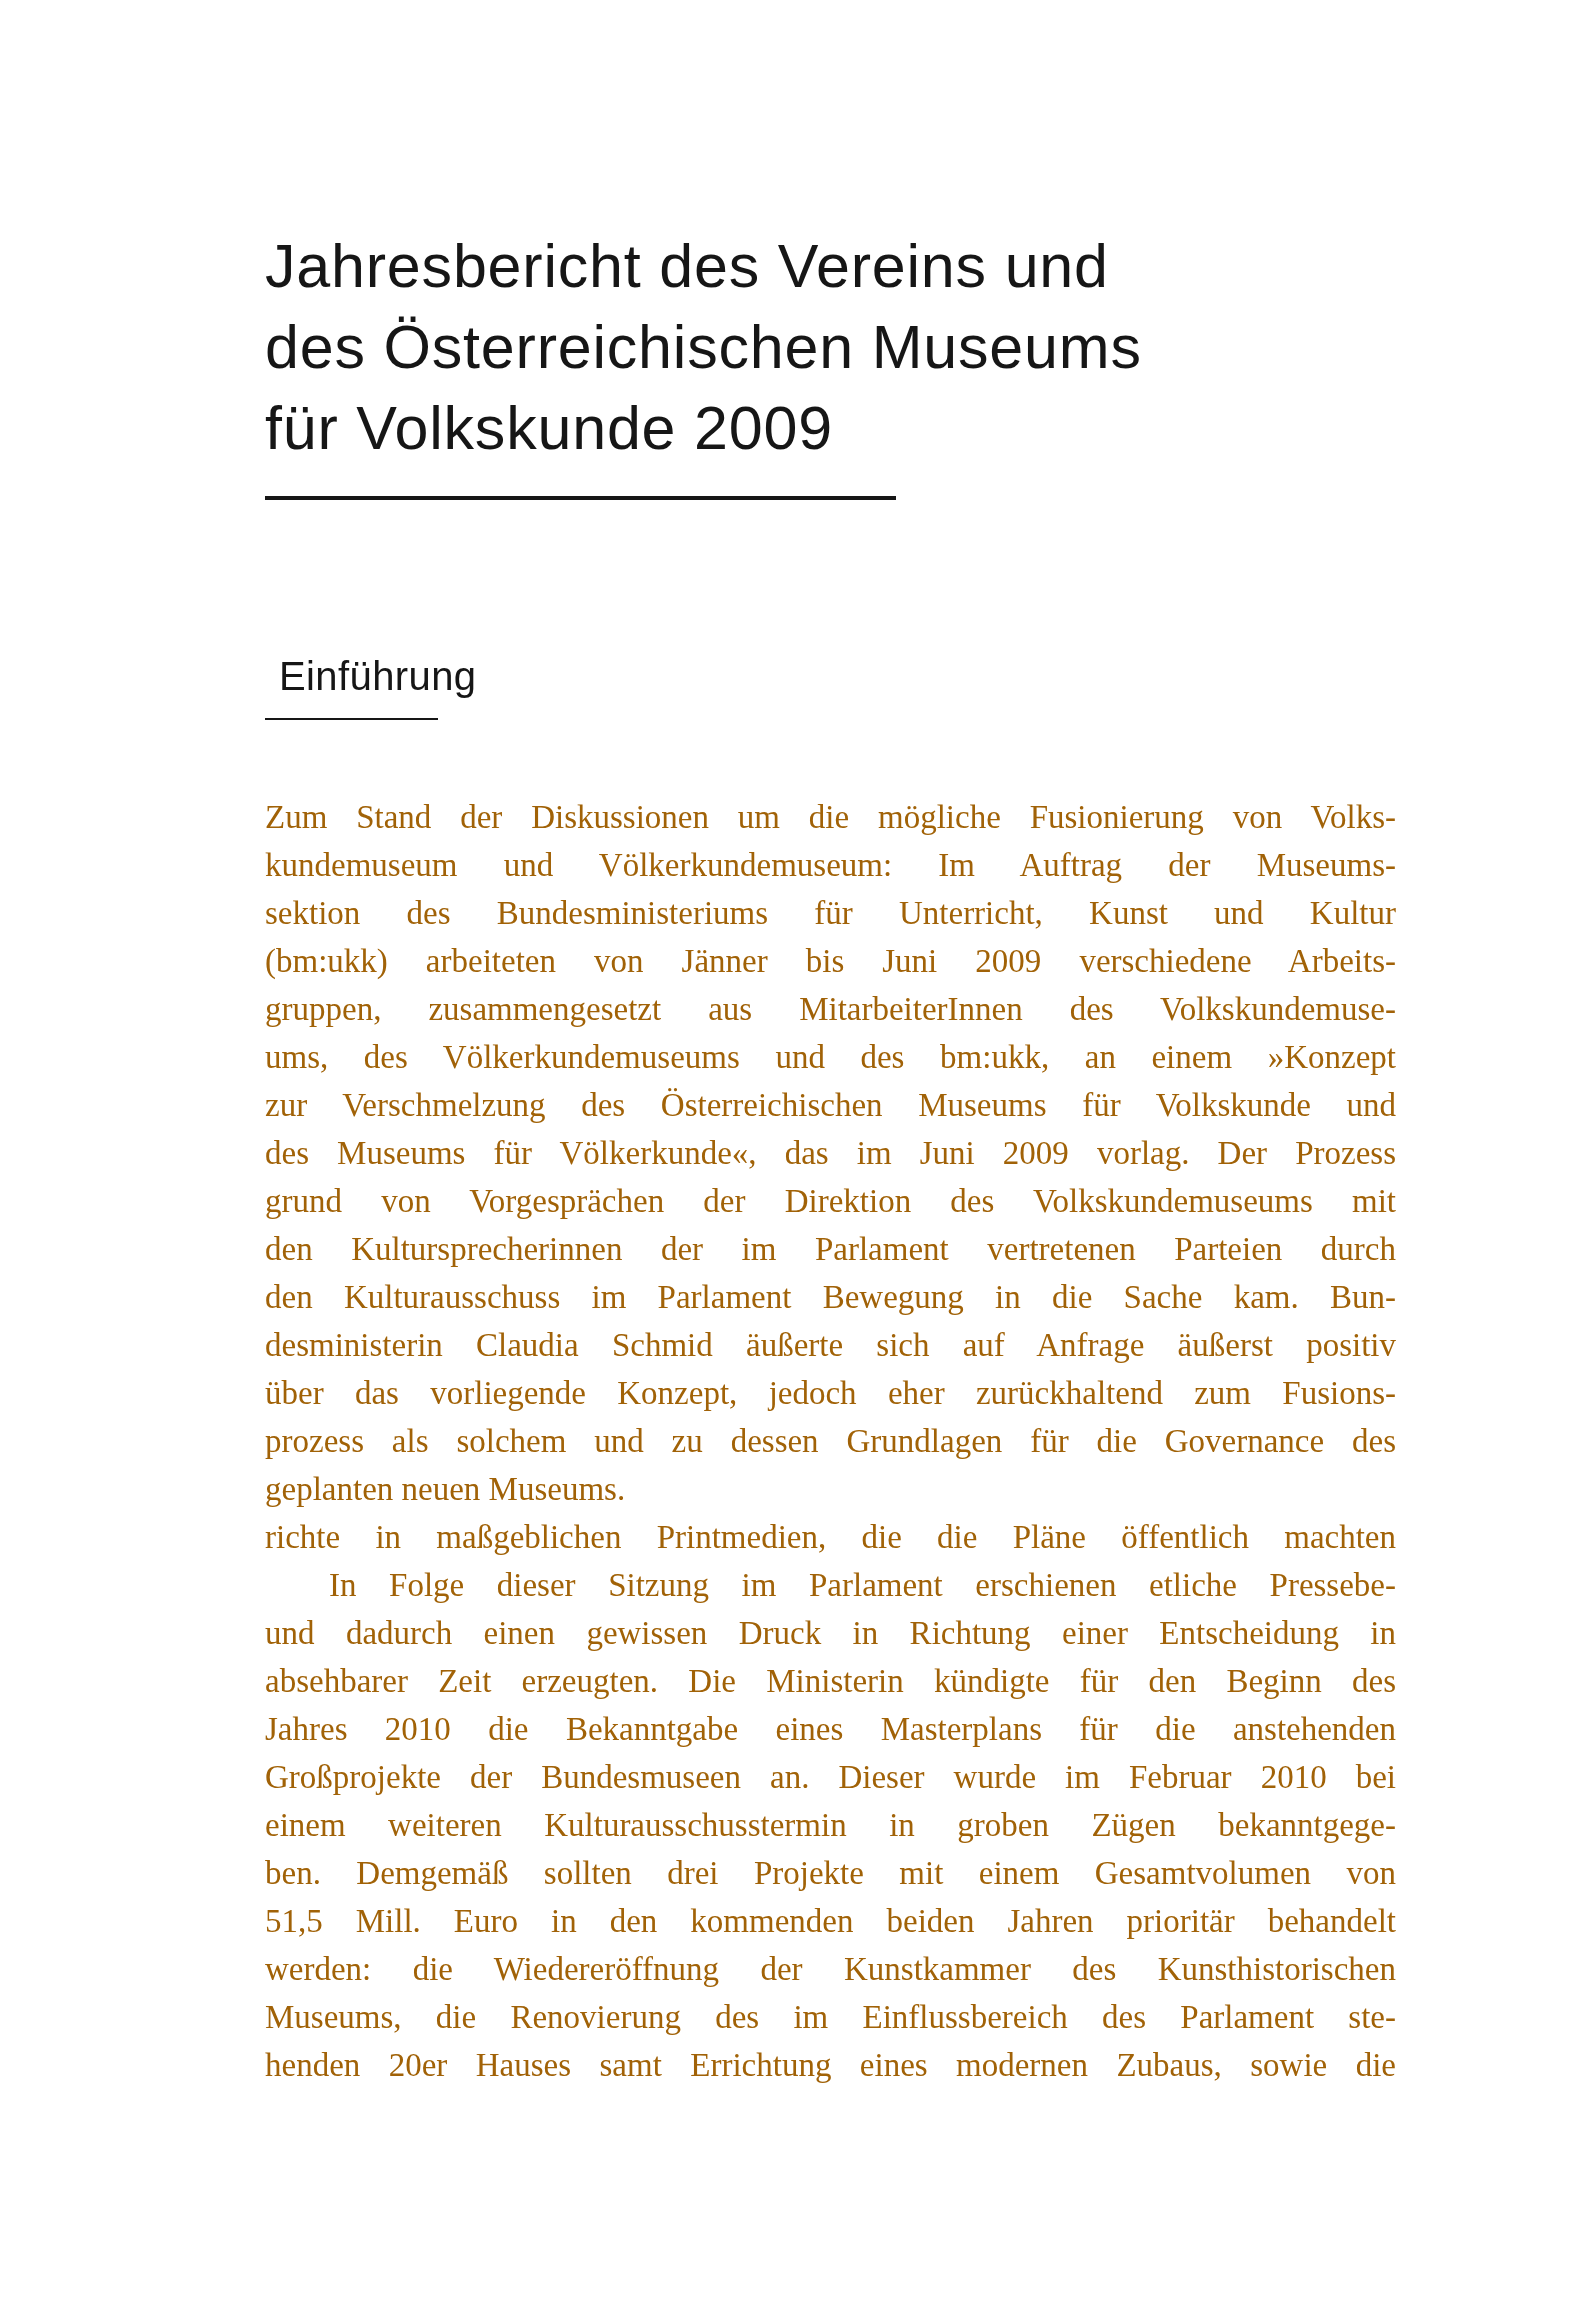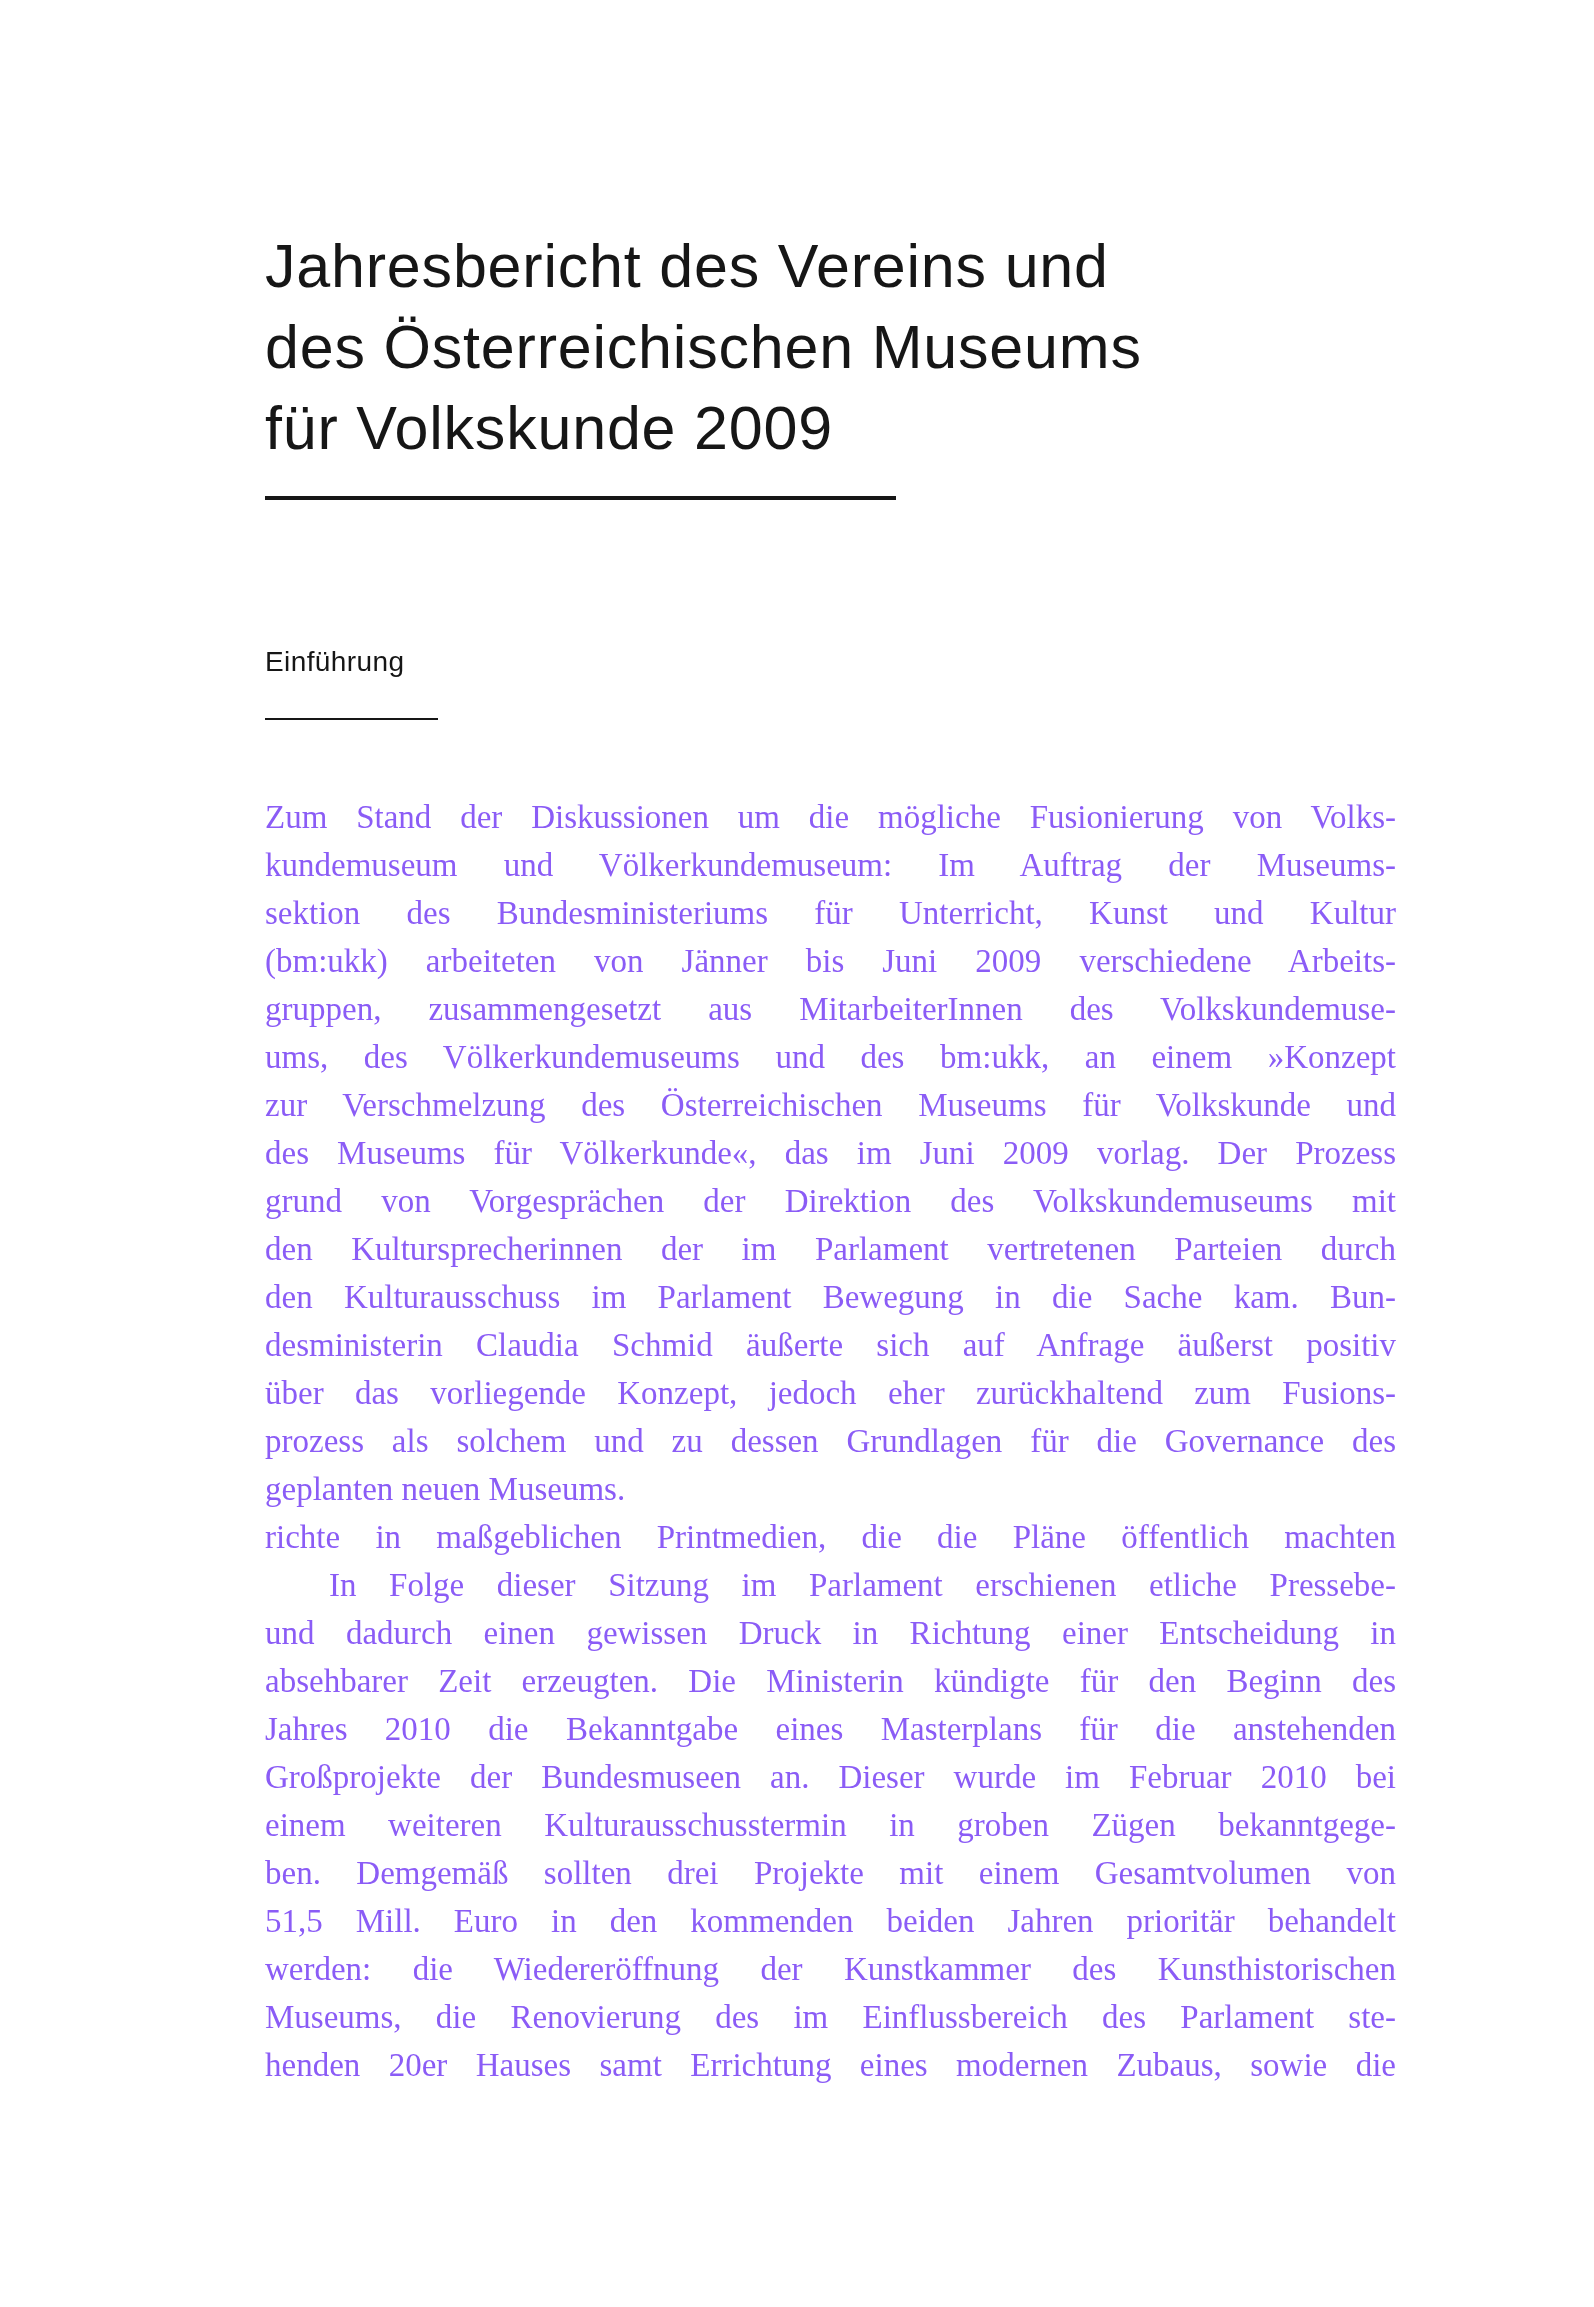--- a/index.html
+++ b/index.html
@@ -36,23 +36,23 @@
     top: 496px;
     width: 631px;
     height: 4px;
     background: #161616;
   }
   
   .section-heading {
     position: absolute;
     left: 265px;
     top: 643px;
-    margin: 0;
+    margin: 14px;
     font-family: "Liberation Sans", sans-serif;
-    font-size: 28px;
+    font-size: 40px;
     line-height: 38px;
     font-weight: 400;
     letter-spacing: 0.4px;
     color: #161616;
     white-space: nowrap;
   }
   .section-rule {
     position: absolute;
     left: 265px;
     top: 718px;
@@ -62,21 +62,21 @@
   }
   
   .body-text {
     position: absolute;
     left: 265px;
     top: 793px;
     width: 1131px;
     font-family: "Liberation Serif", serif;
     font-size: 33px;
     line-height: 48px;
-    color: #8b5cf6;
+    color: #a16207;
   }
   .body-line {
     text-align: justify;
     text-align-last: justify;
     white-space: normal;
     hyphens: none;
   }
   .body-line.no-justify {
     text-align-last: left;
   }

